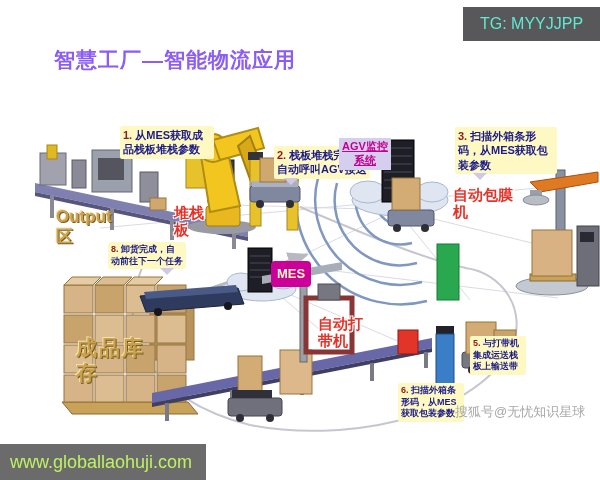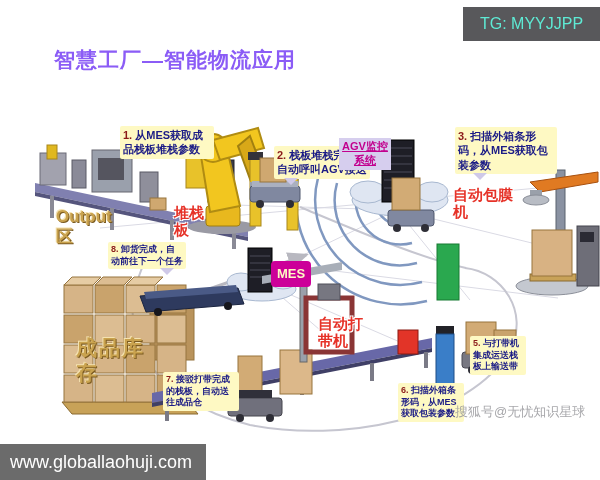--- a/index.html
+++ b/index.html
@@ -3,21 +3,21 @@
 <meta charset="utf-8">
 <style>
   html,body{margin:0;padding:0;background:#ffffff;}
   .canvas{position:relative;width:600px;height:480px;background:#ffffff;overflow:hidden;
           font-family:"Liberation Sans","DejaVu Sans",sans-serif;}
   .abs{position:absolute;}
   
   .title{left:54px;top:46px;font-size:21px;font-weight:bold;color:#8b5cf6;letter-spacing:1px;}
   .tg-badge{left:463px;top:7px;width:137px;height:34px;background:#58585b;color:#5eead4;
             font-size:16px;text-align:center;line-height:34px;}
-  .wm-site{left:0;top:444px;width:206px;height:36px;background:#6b6b6b;color:#ffffff;
+  .wm-site{left:0;top:444px;width:206px;height:36px;background:#6b6b6b;color:#bef264;
            font-size:18px;line-height:36px;padding-left:10px;box-sizing:border-box;}
   .wm-sohu{left:455px;top:403px;font-size:13px;color:rgba(150,150,155,0.85);}
   
   .step{background:#fef9c3;color:#1c1c86;font-weight:bold;font-size:9px;line-height:1.3;
         padding:2px 3px;border-radius:2px;}
   .step.lg{font-size:11px;}
   .step .num{color:#8b1a1a;}
   .tail{position:absolute;width:0;height:0;border:7px solid transparent;}
   .tail-down{border-top-color:#cfc9e8;bottom:-13px;}
   .tail-up{border-bottom-color:#cfc9e8;top:-13px;}
@@ -247,24 +247,20 @@
     <span class="tail tail-down" style="left:18px;"></span>
   </div>
   <div class="abs step" style="left:426px;top:336px;width:50px;margin-left:44px;">
     <span class="num">5.</span>
     <span>与打带机集成运送栈板上输送带</span>
   </div>
   <div class="abs step" style="left:398px;top:383px;width:60px;">
     <span class="num">6.</span>
     <span>扫描外箱条形码，从MES获取包装参数</span>
   </div>
-  <div class="abs step" style="left:163px;top:372px;width:70px;">
-    <span class="num">7.</span>
-    <span>接驳打带完成的栈板，自动送往成品仓</span>
-  </div>
   <div class="abs step" style="left:108px;top:242px;width:72px;">
     <span class="num">8.</span>
     <span>卸货完成，自动前往下一个任务</span>
     <span class="tail tail-down" style="right:12px;"></span>
   </div>
 
   <div class="abs agvmon">AGV监控系统</div>
   <div class="abs mesbox">MES</div>
 
   <div class="abs gold output-area">Output区</div>

